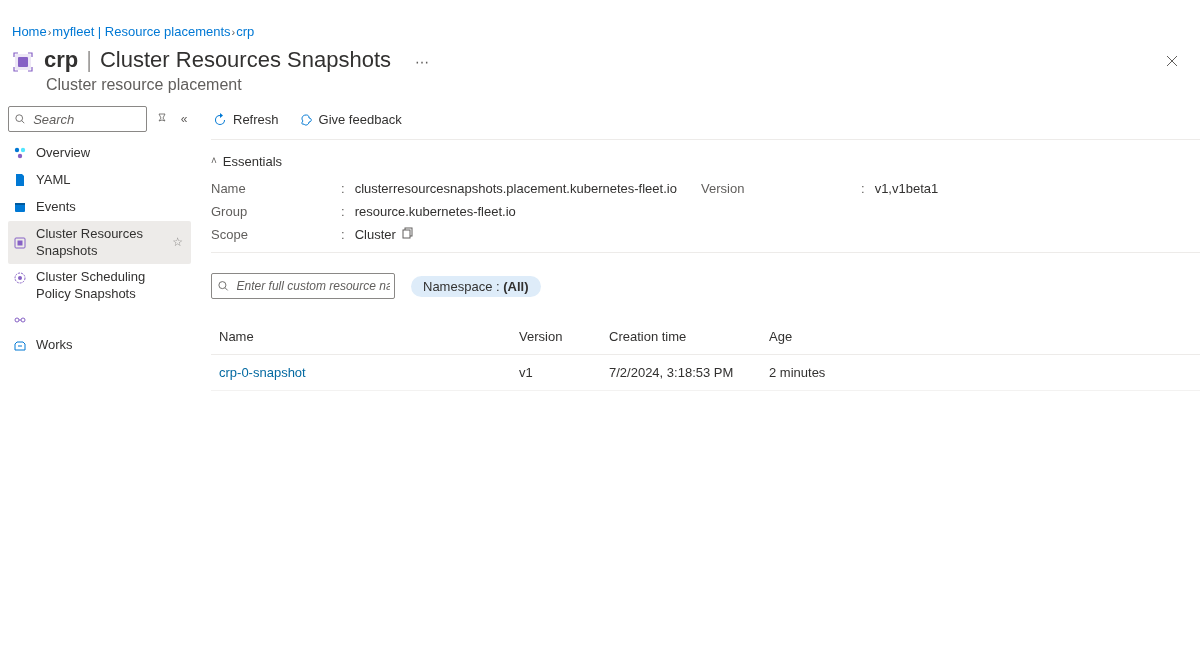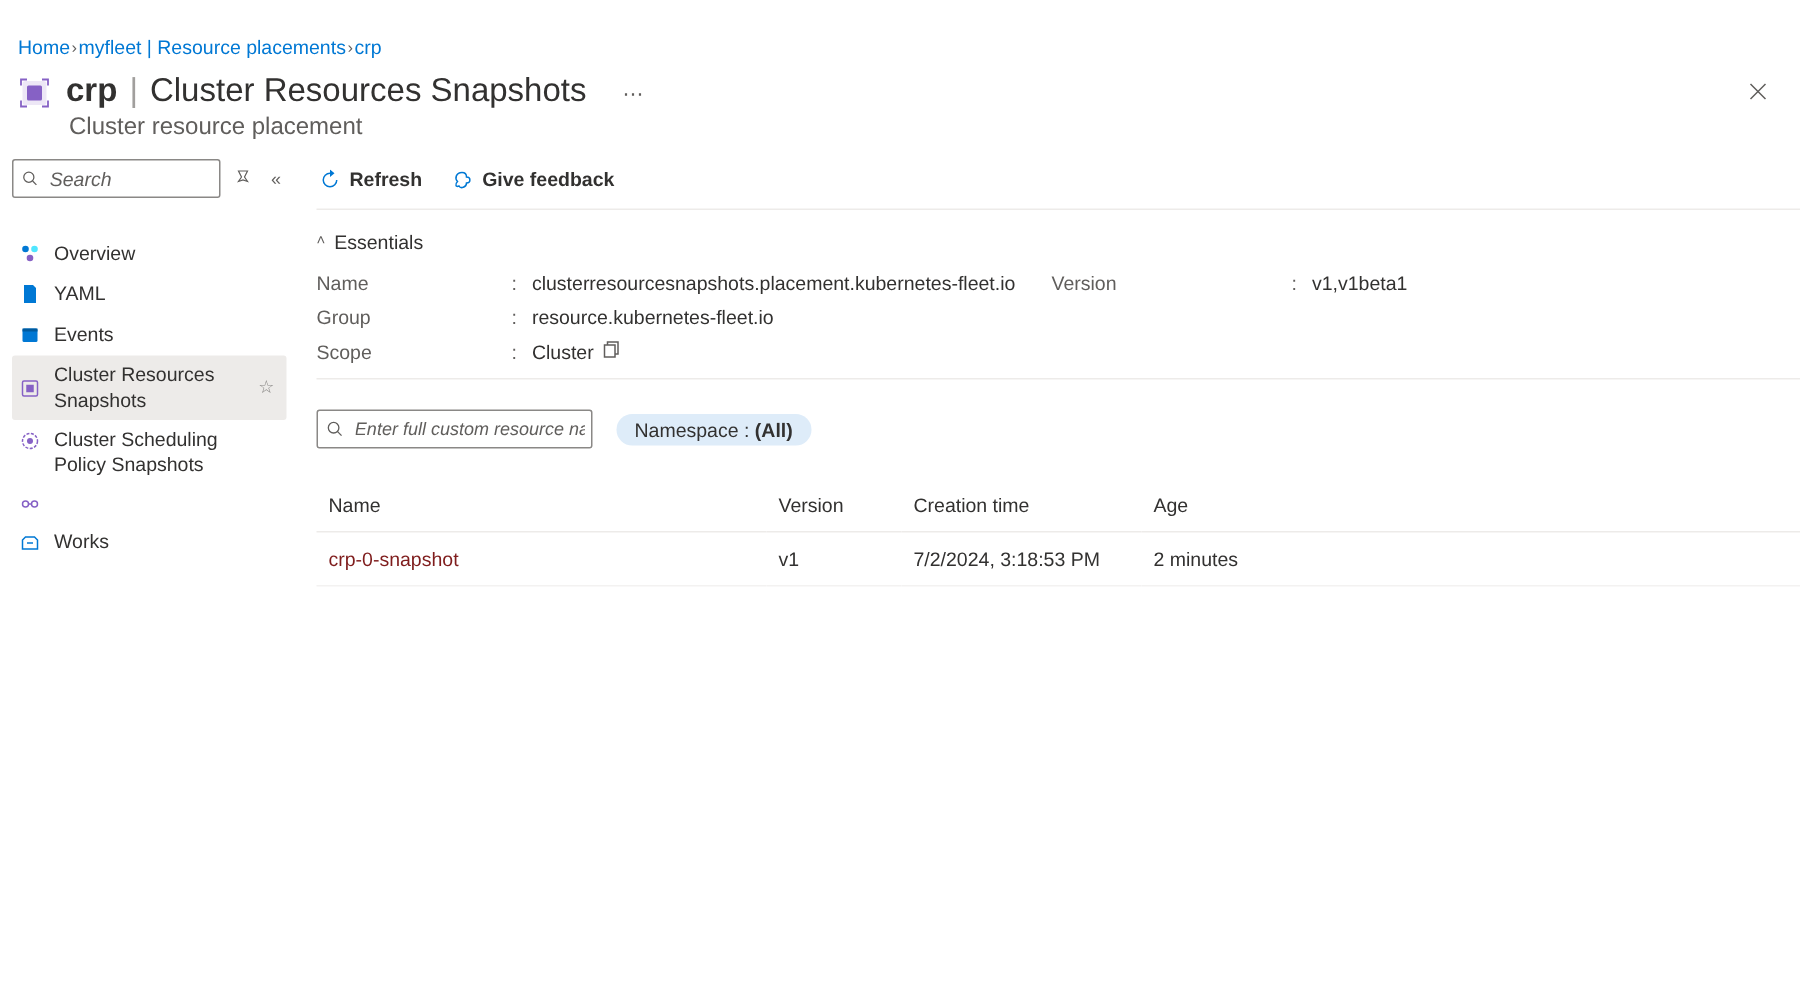--- a/index.html
+++ b/index.html
@@ -51,21 +51,21 @@
     width:24px;height:24px;display:flex;align-items:center;justify-content:center;
   }
 
   
   .body-layout { display:flex; }
   .sidebar {
     width: 195px;
     flex-shrink:0;
     padding: 6px 4px 6px 8px;
   }
-  .search-row { display:flex; align-items:center; gap:8px; margin-bottom:24px;}
+  .search-row { display:flex; align-items:center; gap:8px; margin-bottom:8px;}
   .search-box {
     position:relative; flex:1;
     border:1px solid #8a8886; border-radius:2px;
     display:flex; align-items:center;
     height:26px;
   }
   .search-box svg { margin:0 4px 0 6px; }
   .search-box input {
     border:none; outline:none; width:100%;
     font-size:13px; padding:2px 4px;
@@ -92,21 +92,20 @@
 
   
   .main {
     flex:1;
     padding: 0 0 0 16px;
   }
   .toolbar {
     display:flex; align-items:center; gap:16px;
     padding: 10px 0 10px 0;
     border-bottom:1px solid #edebe9;
-    font-weight:bold;
   }
   .toolbar-btn {
     display:flex; align-items:center; gap:6px;
     color:#323130; cursor:pointer; font-size:13px;
     padding:2px 2px;
   }
   .toolbar-btn svg { color:#0078d4; }
 
   .essentials {
     padding: 14px 0 10px 0;
@@ -159,21 +158,21 @@
   .data-table th {
     text-align:left; font-weight:400; color:#323130;
     font-size:13px; padding:10px 8px;
     border-bottom:1px solid #edebe9;
   }
   .data-table td {
     padding:10px 8px;
     border-bottom:1px solid #f3f2f1;
     font-size:13px;
   }
-  .data-table td.link a { color:#7f1d1d;text-align:right; }
+  .data-table td.link a { color:#0369a1;text-align:right; }
 
   .col-name { width:300px; }
   .col-version { width:90px; }
   .col-ct { width:160px;margin-left:48px; }
   .col-age { width:auto; }
 </style>
 </head>
 <body>
 
 <nav class="breadcrumb">

